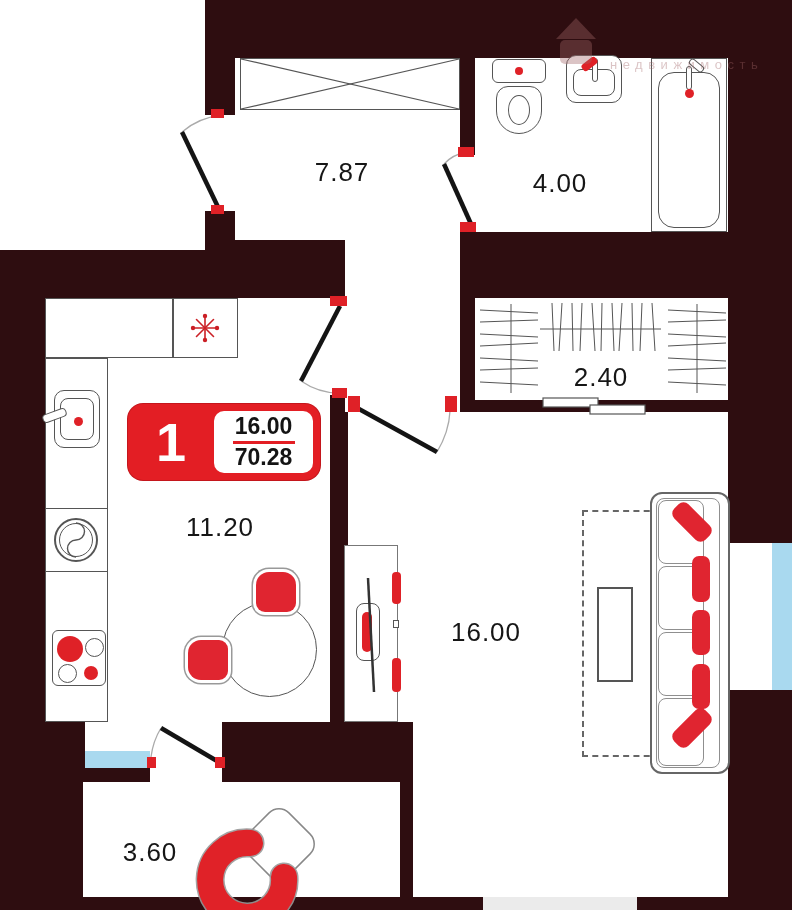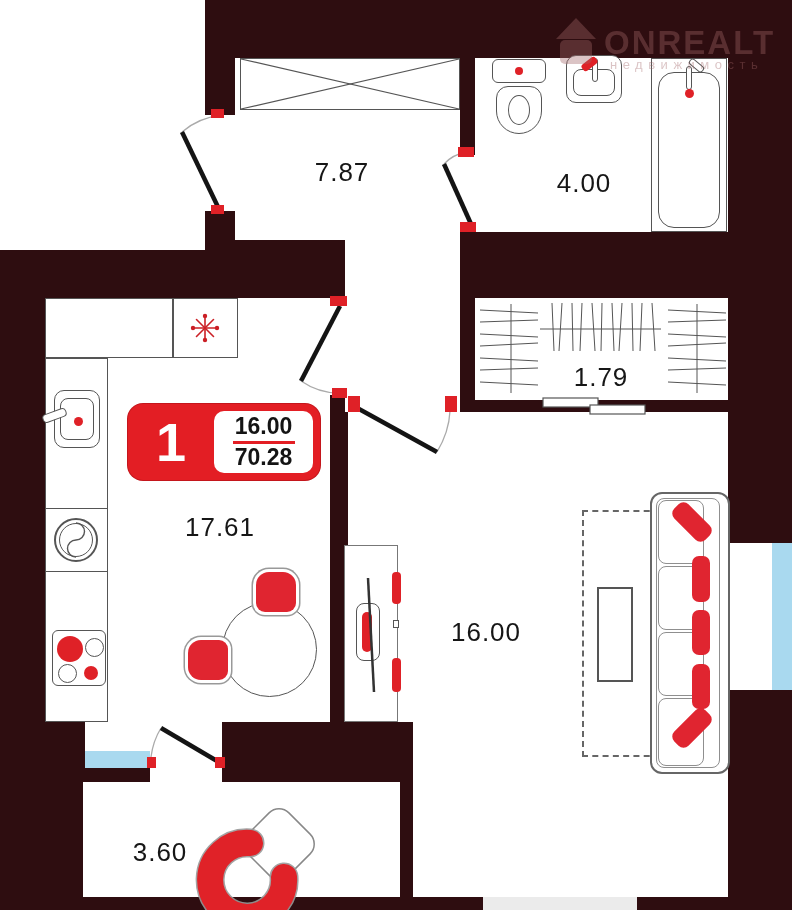--- a/index.html
+++ b/index.html
@@ -215,33 +215,32 @@
   <div class="jamb" style="left:330px;top:296px;width:17px;height:10px"></div>
   <div class="jamb" style="left:332px;top:388px;width:15px;height:10px"></div>
   <div class="jamb" style="left:348px;top:396px;width:12px;height:16px"></div>
   <div class="jamb" style="left:445px;top:396px;width:12px;height:16px"></div>
   <div class="jamb" style="left:458px;top:147px;width:16px;height:10px"></div>
   <div class="jamb" style="left:460px;top:222px;width:16px;height:10px"></div>
   <div class="jamb" style="left:147px;top:757px;width:9px;height:11px"></div>
   <div class="jamb" style="left:215px;top:757px;width:10px;height:11px"></div>
 
   <span class="lbl" style="left:342px;top:172px">7.87</span>
-  <span class="lbl" style="left:584px;top:183px">4.00</span>
-  <span class="lbl" style="left:601px;top:377px">1.79</span>
-  <span class="lbl" style="left:220px;top:527px">17.61</span>
+  <span class="lbl" style="left:560px;top:183px">4.00</span>
+  <span class="lbl" style="left:601px;top:377px">2.40</span>
+  <span class="lbl" style="left:220px;top:527px">11.20</span>
   <span class="lbl" style="left:486px;top:632px">16.00</span>
-  <span class="lbl" style="left:160px;top:852px">3.60</span>
+  <span class="lbl" style="left:150px;top:852px">3.60</span>
 
   <div class="badge">
     <div class="num">1</div>
     <div class="panel">
       <span>16.00</span>
       <span class="divider"></span>
       <span>70.28</span>
     </div>
   </div>
 
   <div class="wm-roof"></div>
   <div class="wm-body"></div>
-  <span class="wm-brand">ONREALT</span>
   <span class="wm-tag">недвижимость</span>
 
 </div>
 
 </body></html>

